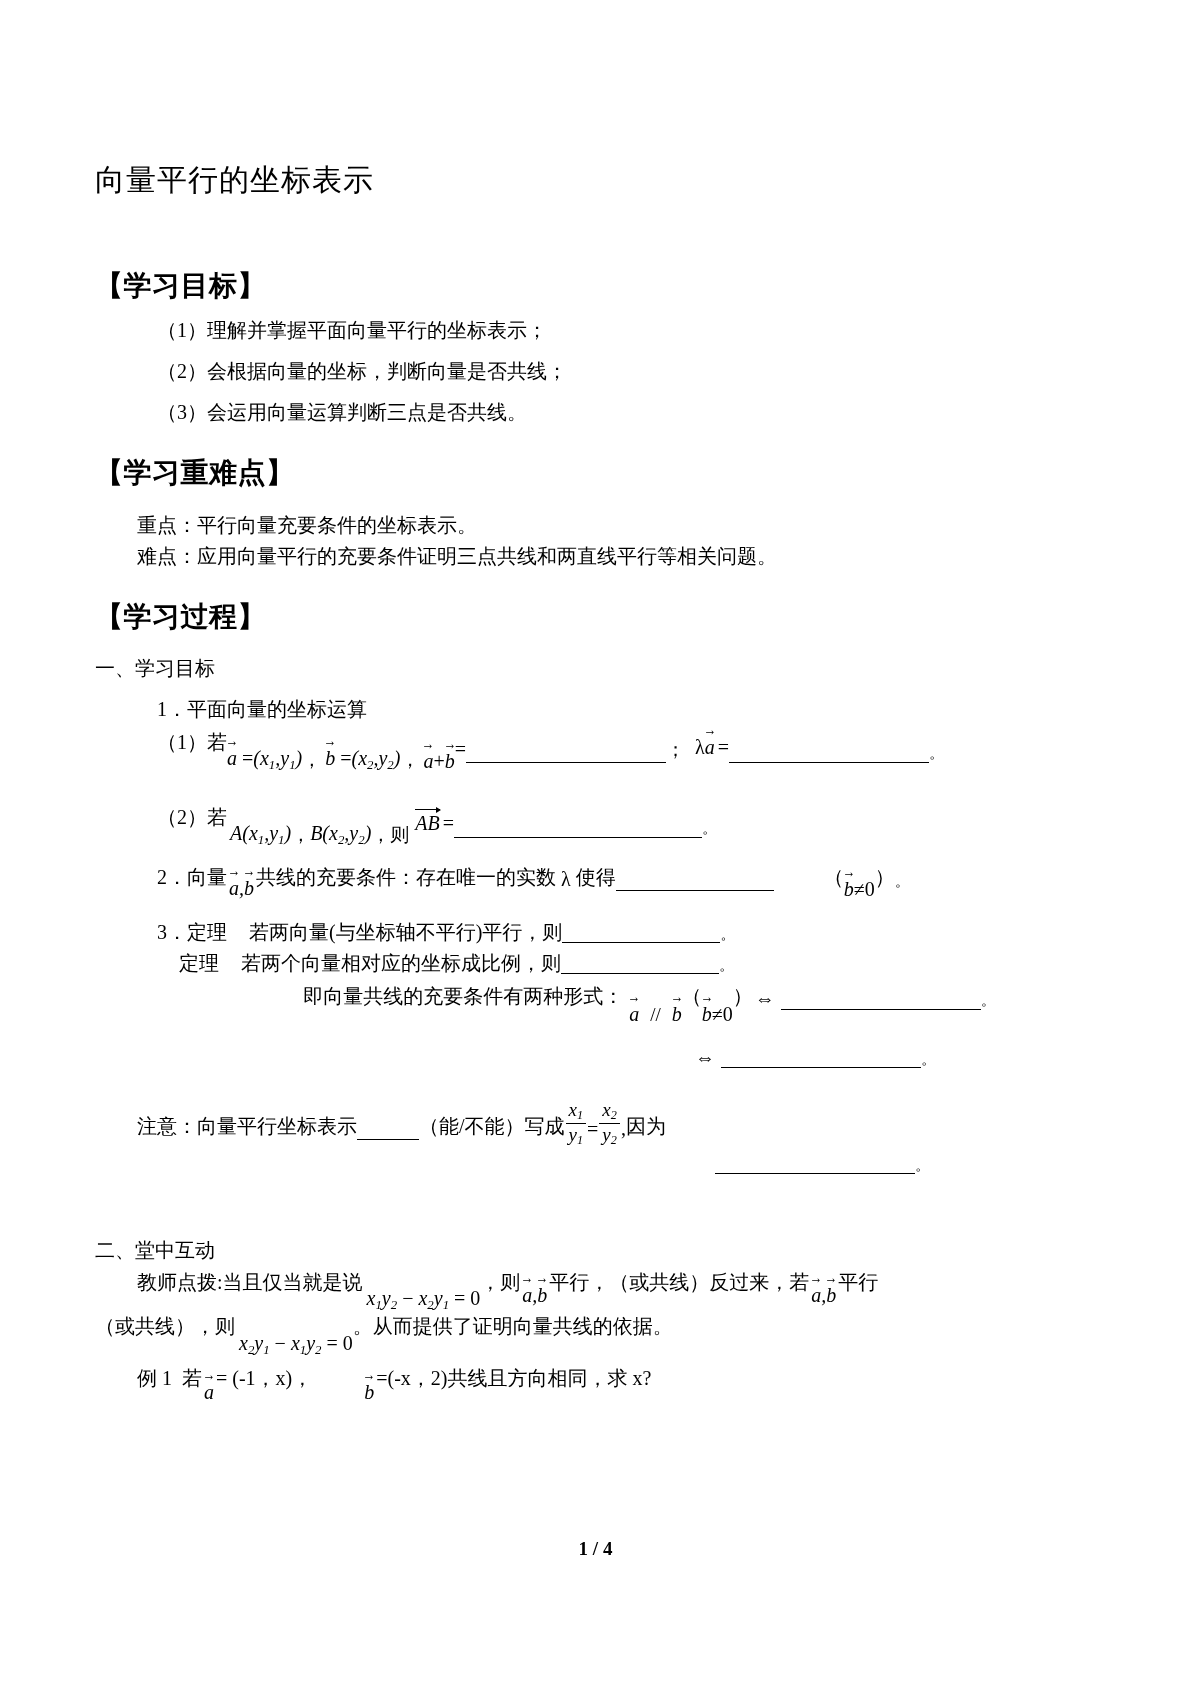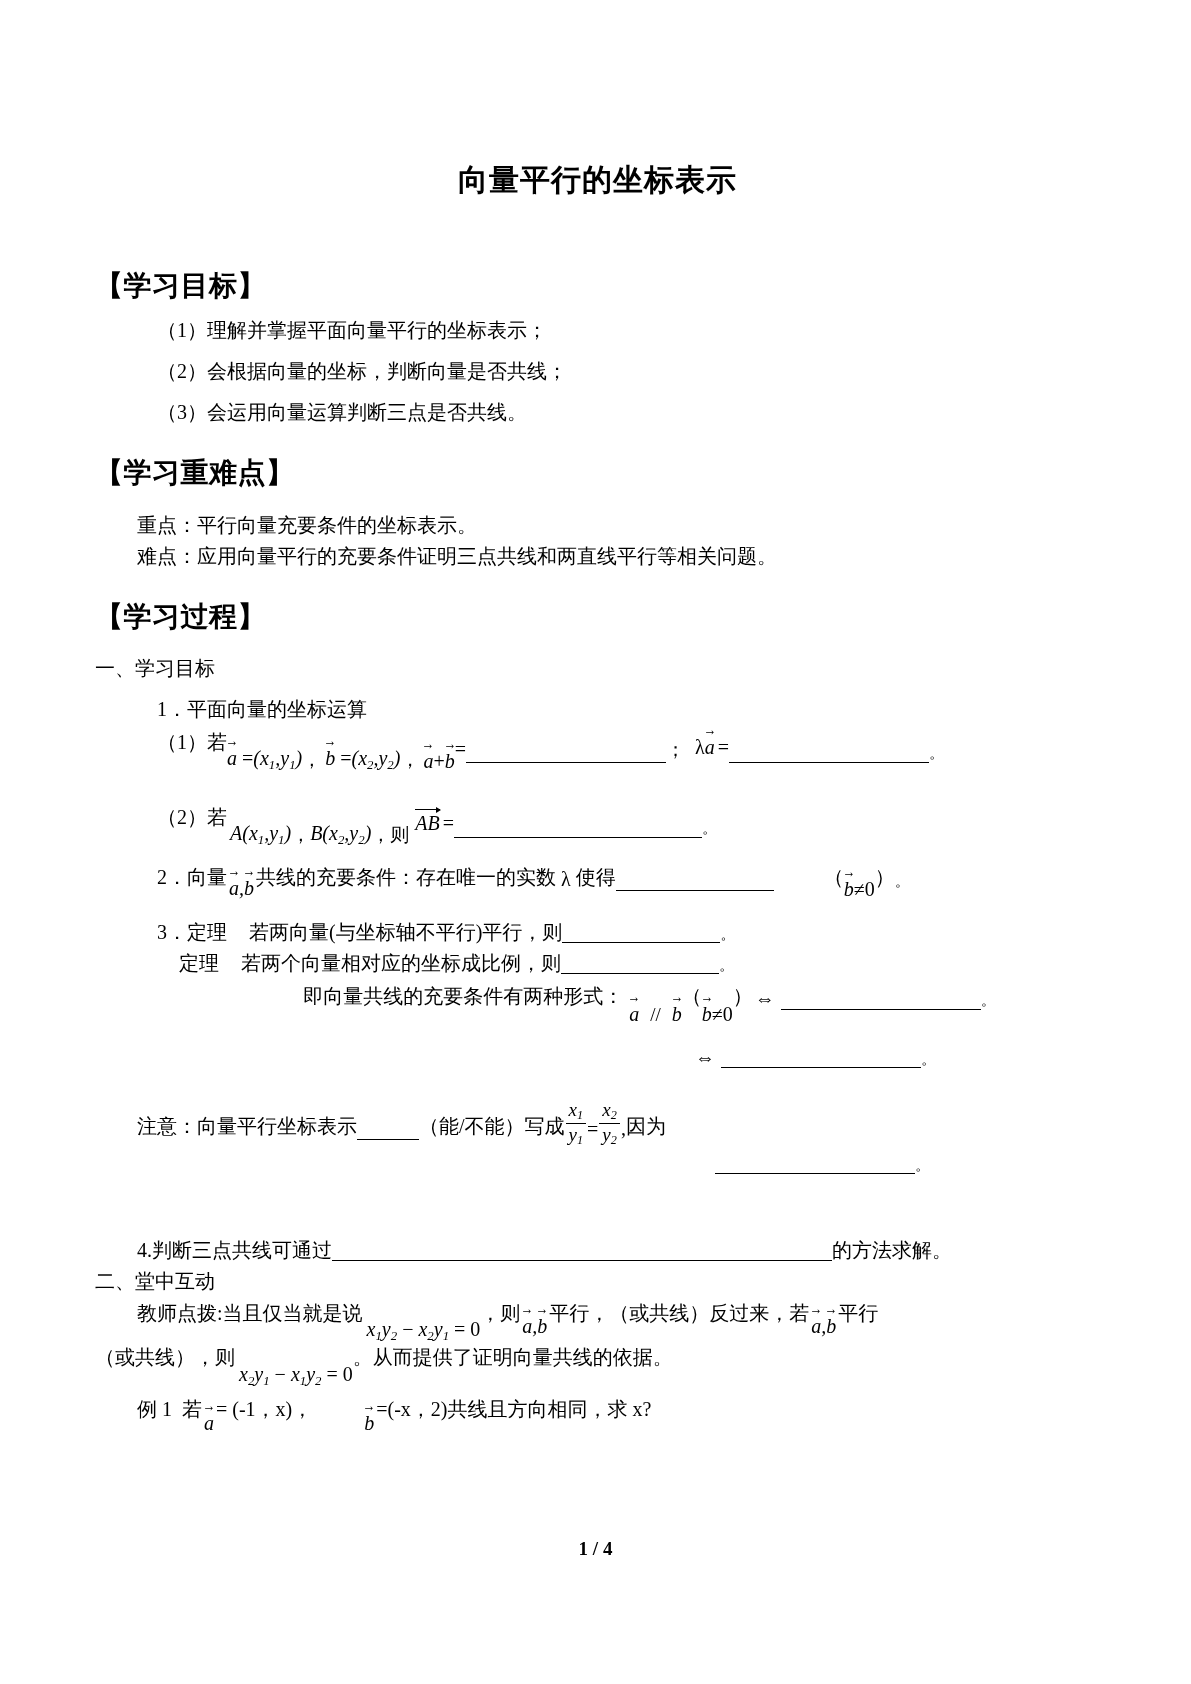--- a/index.html
+++ b/index.html
@@ -23,23 +23,22 @@
   }
   .content {
     position: absolute;
     left: 95px;
     top: 0;
     width: 1005px;
   }
 
   
   .doc-title {
-    text-align: center;
     font-size: 30px;
-    font-weight: bold;
+    font-weight: normal;
     letter-spacing: 1px;
     margin-top: 160px;
     margin-bottom: 0;
     line-height: 1.3;
   }
 
   
   .section-head {
     font-size: 28px;
     font-weight: bold;
@@ -347,23 +346,20 @@
       <span style="position:relative; top:-8px;">因为</span>
     </div>
 
     <div class="line" style="padding-left:620px;">
       <span class="blank b-lg"></span><span style="font-size:15px;">。</span>
     </div>
 
     <div class="gap-l"></div>
     <div class="gap-s"></div>
 
-    <div class="line indent-1">
-      <span>4.判断三点共线可通过</span><span class="blank b-xxl"></span><span>的方法求解。</span>
-    </div>
 
     <div class="line">二、堂中互动</div>
 
     <div class="gap-xs"></div>
 
     <div class="formula-row indent-1">
       <span style="position:relative; top:-7px;">教师点拨:当且仅当就是说</span>
       <span class="math sub-lower" style="margin-left:4px;">
         x<sub>1</sub>y<sub>2</sub> <span class="up">−</span> x<sub>2</sub>y<sub>1</sub> <span class="up">= 0</span>
       </span>

